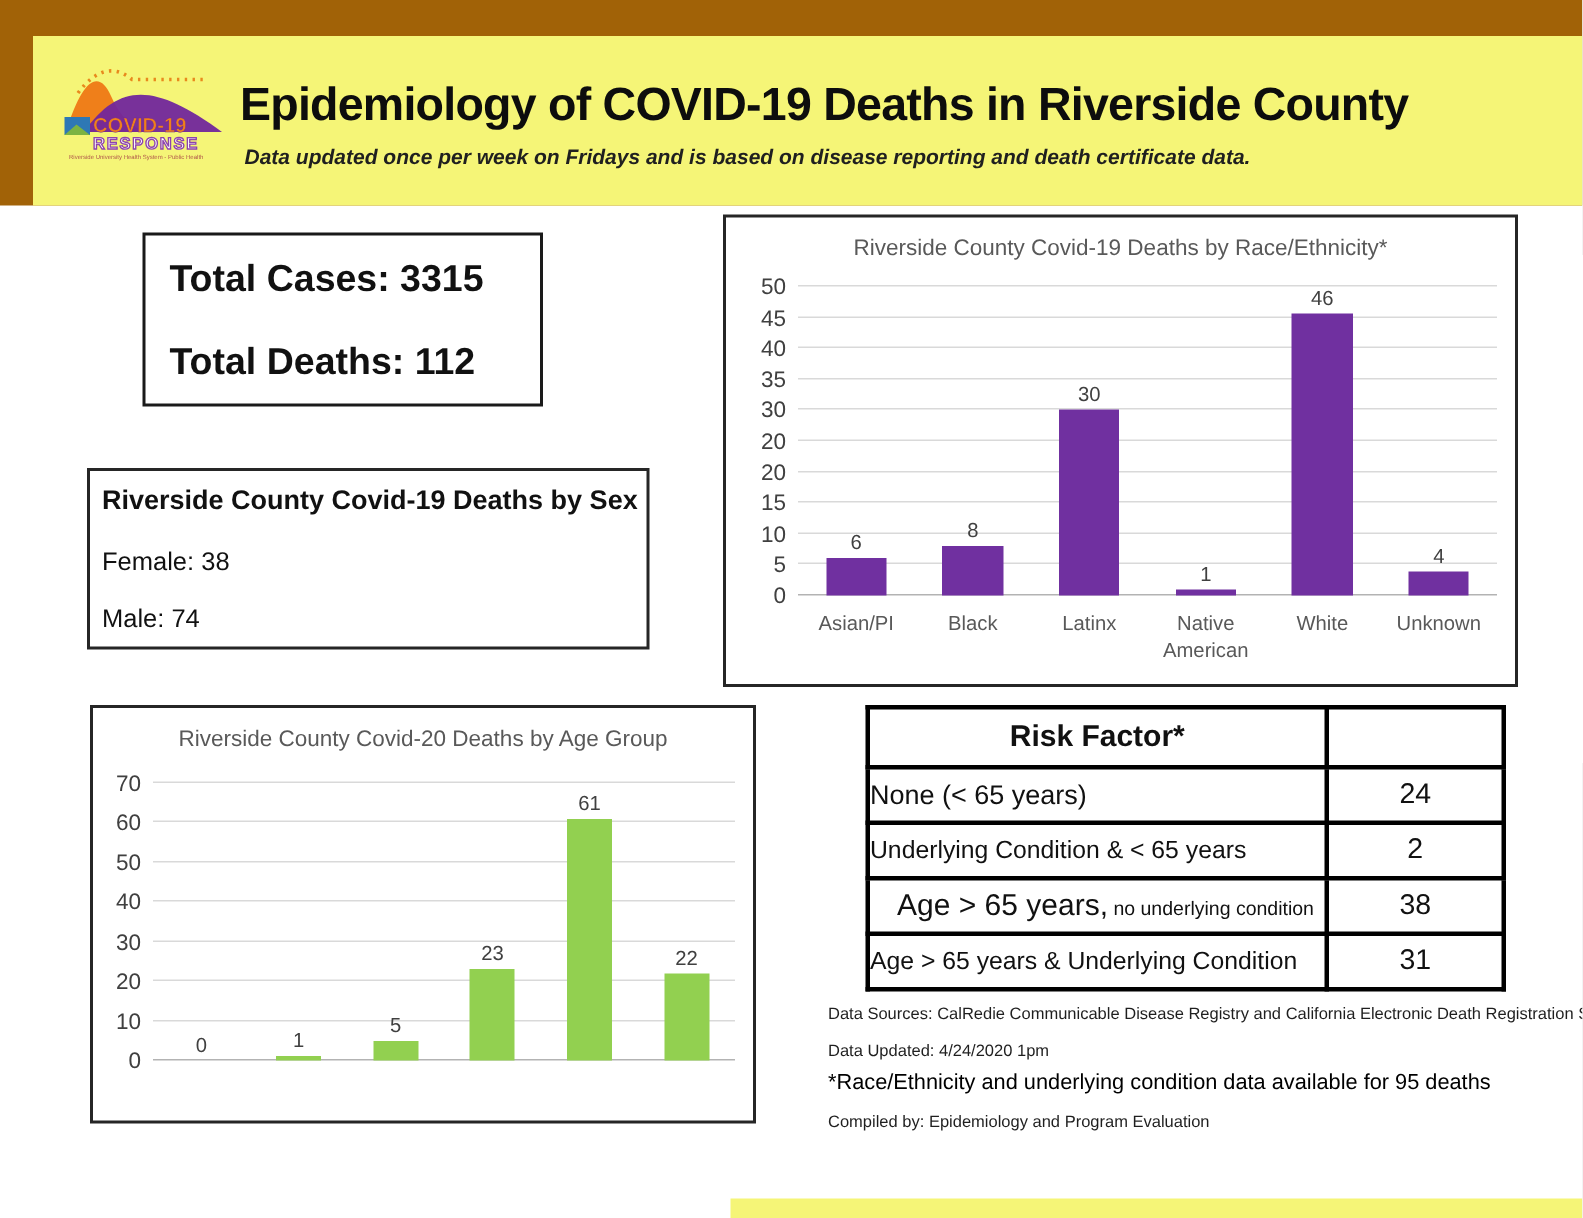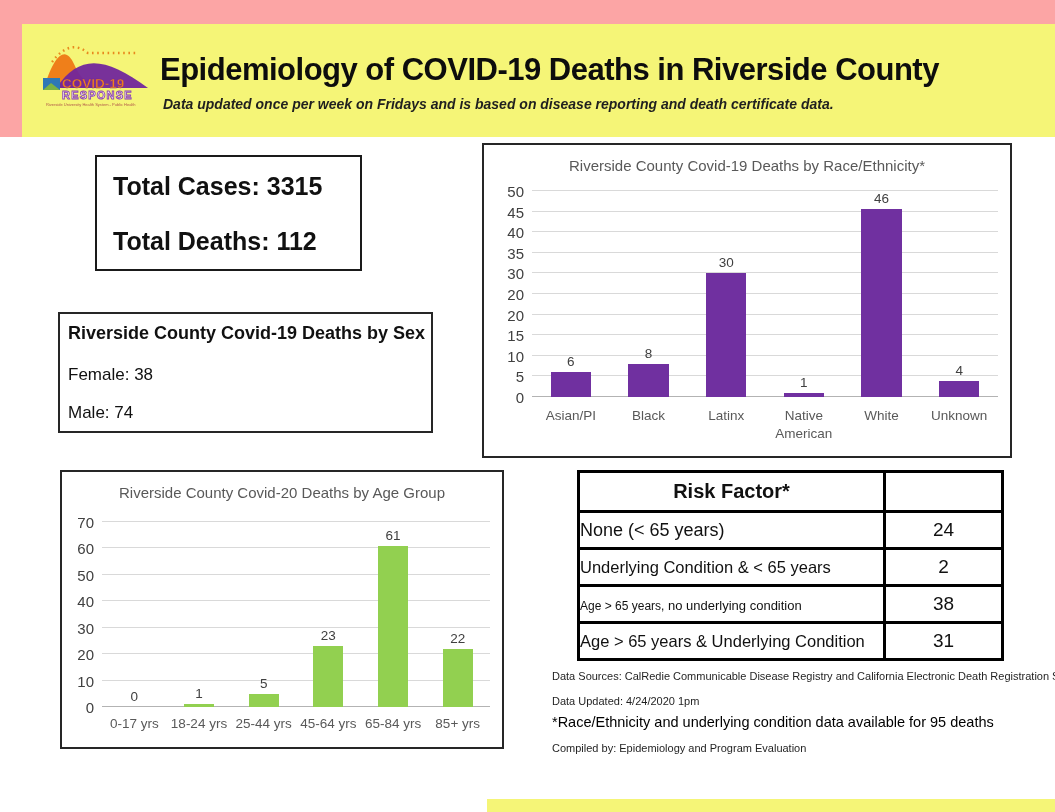--- a/index.html
+++ b/index.html
@@ -1,19 +1,19 @@
 <!DOCTYPE html>
 <html><head>
 <meta charset="utf-8">
 <style>
   html,body{margin:0;padding:0;background:#e9e9e9;}
   .canvas{position:relative;width:1055px;height:812px;background:#ffffff;overflow:hidden;
           font-family:"Liberation Sans",sans-serif;color:#111;}
   
-  .header{position:absolute;left:0;top:0;width:1055px;height:137px;background:#fca5a5;}
+  .header{position:absolute;left:0;top:0;width:1055px;height:137px;background:#a16207;}
   .header-inner{position:absolute;left:22px;top:24px;right:0;bottom:0;background:#f5f577;}
   .logo{position:absolute;left:42px;top:40px;width:110px;height:70px;}
   .page-title{position:absolute;left:160px;top:52px;font-size:31px;font-weight:bold;
               letter-spacing:-0.5px;color:#0d0d0d;white-space:nowrap;}
   .page-subtitle{position:absolute;left:163px;top:96px;font-size:14px;font-style:italic;
                  font-weight:600;color:#1f1f1f;white-space:nowrap;}
   
   .totals-box{position:absolute;left:95px;top:155px;width:263px;height:112px;
               border:2px solid #1a1a1a;background:#fff;}
   .totals-line{position:absolute;left:16px;font-size:25px;font-weight:bold;white-space:nowrap;}
@@ -43,21 +43,21 @@
   .race .xlabels{left:48px;right:12px;top:262px;}
   .age  .xlabels{left:40px;right:12px;top:243px;}
   .xlabel{flex:1;text-align:center;font-size:13.5px;color:#595959;line-height:1.3;}
   
   .risk-table{position:absolute;left:577px;top:470px;border-collapse:collapse;background:#fff;}
   .risk-table td{border:3px solid #000;padding:0;}
   .rt-label{width:303px;padding:3px 4px 3px 8px;font-size:16.5px;}
   .rt-value{width:115px;text-align:center;font-size:19px;height:34px;}
   .rt-header-cell{font-size:20px;text-align:center;height:37px;font-weight:600;}
   .risk-table tr:nth-child(2) .lab-main{font-size:18px;}
-  .risk-table tr:nth-child(4) .lab-main{font-size:12px;}
+  .risk-table tr:nth-child(4) .lab-main{font-size:20px;margin-left:18px;}
   .lab-small{font-size:13px;text-align:center;}
   
   .foot{position:absolute;left:552px;font-size:11px;color:#1f1f1f;white-space:nowrap;}
   .foot-sources{top:670px;} .foot-updated{top:695px;}
   .foot-note{top:714px;font-size:14.5px;font-weight:normal;color:#000;}
   .foot-compiled{top:742px;}
   .bottom-strip{position:absolute;left:487px;top:799px;width:568px;height:13px;background:#f5f577;}
 </style>
 </head>
 <body>
@@ -194,28 +194,20 @@
           <div class="slot">
             <div class="vlabel">61</div>
             <div class="bar" style="height: 87.1429%; background: rgb(146, 208, 80);"></div>
           </div>
           <div class="slot">
             <div class="vlabel">22</div>
             <div class="bar" style="height: 31.4286%; background: rgb(146, 208, 80);"></div>
           </div>
         </div>
       </div>
-    <div class="xlabels">
-        <div class="xlabel">0-17 yrs</div>
-        <div class="xlabel">18-24 yrs</div>
-        <div class="xlabel">25-44 yrs</div>
-        <div class="xlabel">45-64 yrs</div>
-        <div class="xlabel">65-84 yrs</div>
-        <div class="xlabel">85+ yrs</div>
-      </div>
   </div>
 
   <table class="risk-table">
     <tbody>
         <tr>
       <td class="rt-label rt-header-cell">Risk Factor*</td>
       <td class="rt-value rt-header-cell"></td>
     </tr>
     <tr>
       <td class="rt-label"><span class="lab-main">None (&lt; 65 years)</span><span class="lab-small"></span></td>

